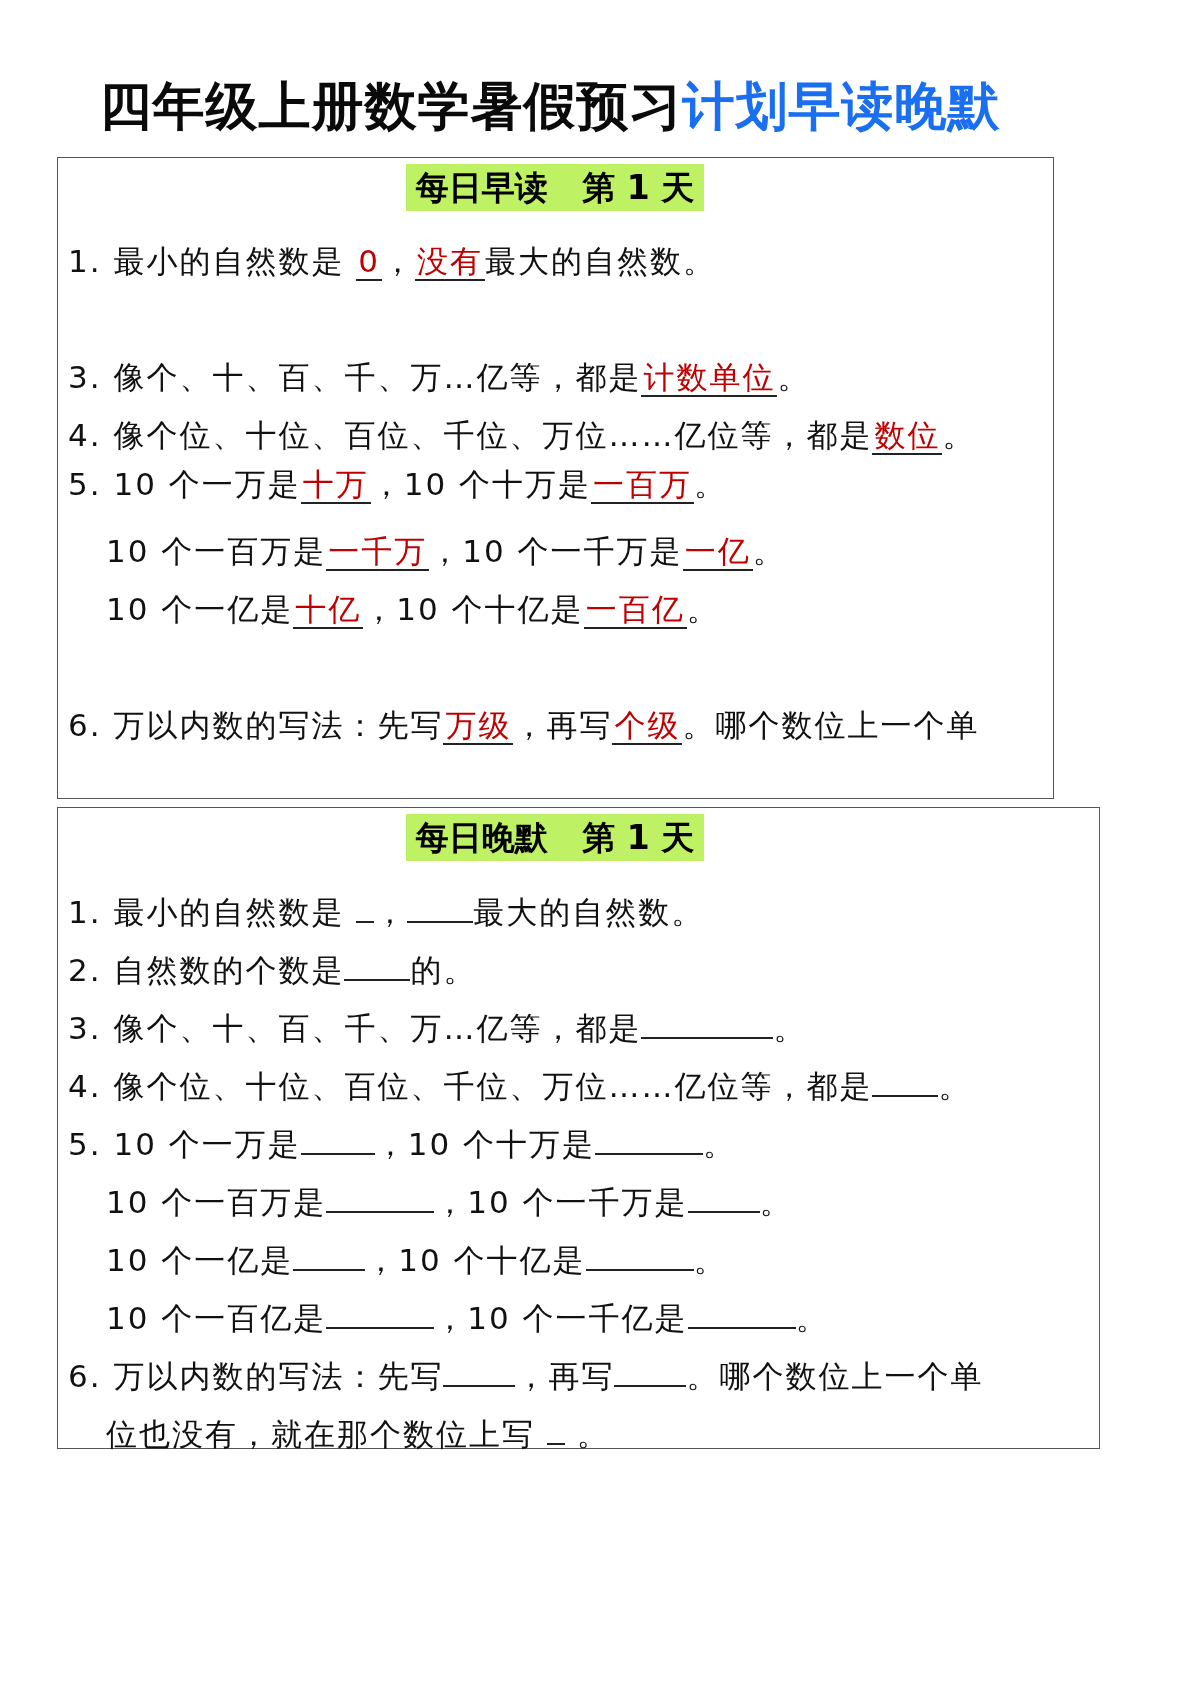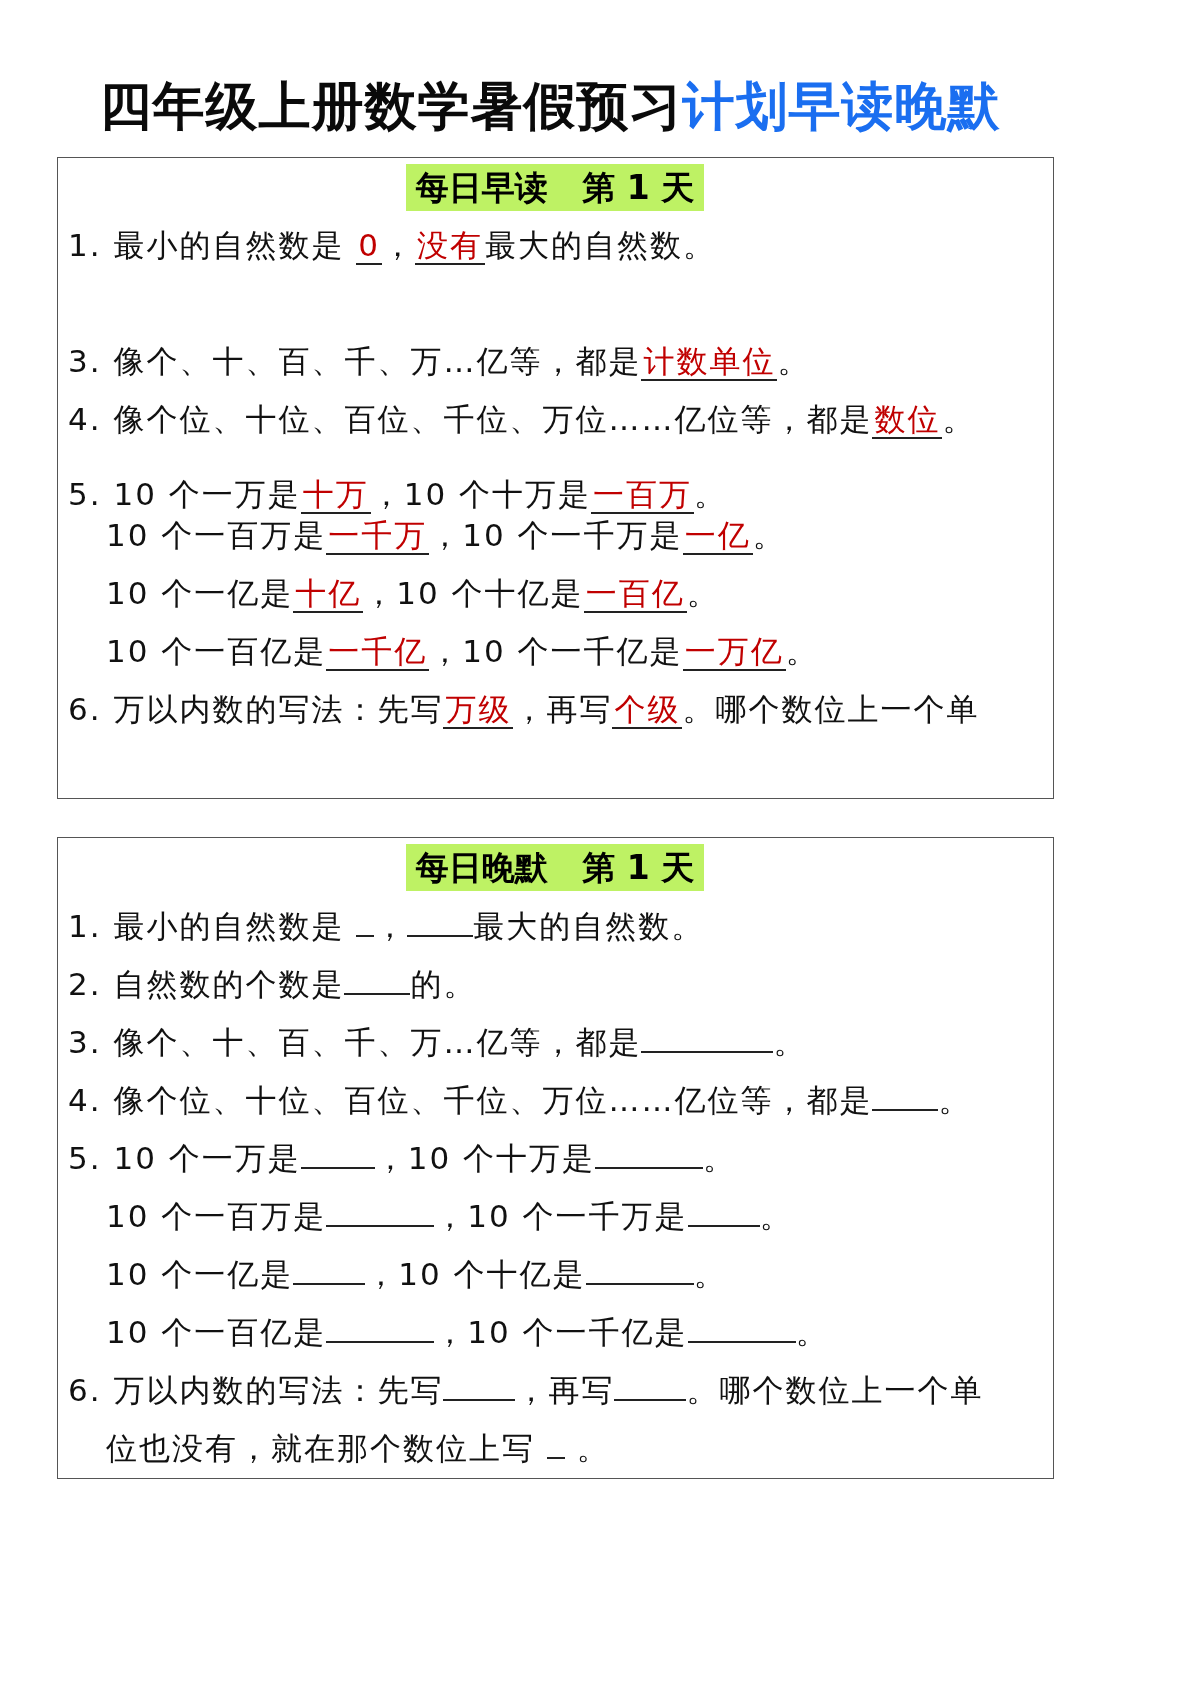--- a/index.html
+++ b/index.html
@@ -4,26 +4,26 @@
 <style>
   html, body { margin:0; padding:0; background:#ffffff; }
   body { width:1191px; height:1684px; position:relative; overflow:hidden;
          font-family:"DejaVu Sans","Liberation Sans",sans-serif; color:#111; }
   .title { position:absolute; left:0; top:72px; width:1100px; text-align:center;
            font-size:52px; font-weight:bold; letter-spacing:1px; white-space:nowrap;font-family:Liberation Mono, monospace; }
   .title .t-black { color:#0a0a0a; }
   .title .t-blue { color:#1a6ef0; }
   .box { position:absolute; left:57px; width:995px; border:1.5px solid #555; background:#fff; }
   .box.morning { top:157px; height:640px; }
-  .box.evening { top:837px; height:640px; }
+  .box.evening { top:807px; height:640px;padding-left:46px; }
   .box-header { position:absolute; left:348px; top:6px; width:298px; height:47px;
                 background:#bef264; font-weight:bold; font-size:33px; line-height:47px;
                 text-align:center; white-space:pre; color:#000; }
   .line { position:absolute; left:10px; font-size:31px; line-height:40px; white-space:nowrap;
-          letter-spacing:2px; color:#111; }
+          letter-spacing:2px; color:#111;margin-top:16px; }
   .line.indent { left:48px; }
   .line .ans { color:#c00000; border-bottom:2px solid #222; padding:0 2px; display:inline-block; line-height:36px; }
   .line .blank { display:inline-block; border-bottom:2px solid #222; height:30px; vertical-align:baseline; }
 </style>
 </head>
 <body>
 
 <div class="title">
   <span class="t-black">四年级上册数学暑假预习</span><span class="t-blue">计划早读晚默</span>
 </div>
@@ -33,31 +33,28 @@
 
   <div class="line" style="top:67px">
     <span>1. 最小的自然数是 </span><span class="ans">0</span><span>，</span><span class="ans">没有</span><span>最大的自然数。</span>
   </div>
   <div class="line" style="top:183px">
     <span>3. 像个、十、百、千、万…亿等，都是</span><span class="ans">计数单位</span><span>。</span>
   </div>
   <div class="line" style="top:241px">
     <span>4. 像个位、十位、百位、千位、万位……亿位等，都是</span><span class="ans">数位</span><span>。</span>
   </div>
-  <div class="line" style="top:316px">
+  <div class="line" style="top:290px">
     <span>5. 10 个一万是</span><span class="ans">十万</span><span>，10 个十万是</span><span class="ans">一百万</span><span>。</span>
   </div>
   <div class="line indent" style="top:357px">
     <span>10 个一百万是</span><span class="ans">一千万</span><span>，10 个一千万是</span><span class="ans">一亿</span><span>。</span>
   </div>
   <div class="line indent" style="top:415px">
     <span>10 个一亿是</span><span class="ans">十亿</span><span>，10 个十亿是</span><span class="ans">一百亿</span><span>。</span>
-  </div>
-  <div class="line indent" style="top:473px">
-    <span>10 个一百亿是</span><span class="ans">一千亿</span><span>，10 个一千亿是</span><span class="ans">一万亿</span><span>。</span>
   </div>
   <div class="line" style="top:531px">
     <span>6. 万以内数的写法：先写</span><span class="ans">万级</span><span>，再写</span><span class="ans">个级</span><span>。哪个数位上一个单</span>
   </div>
 </div>
 
 <div class="box evening">
   <div class="box-header">每日晚默   第 1 天</div>
 
   <div class="line" style="top:67px">

